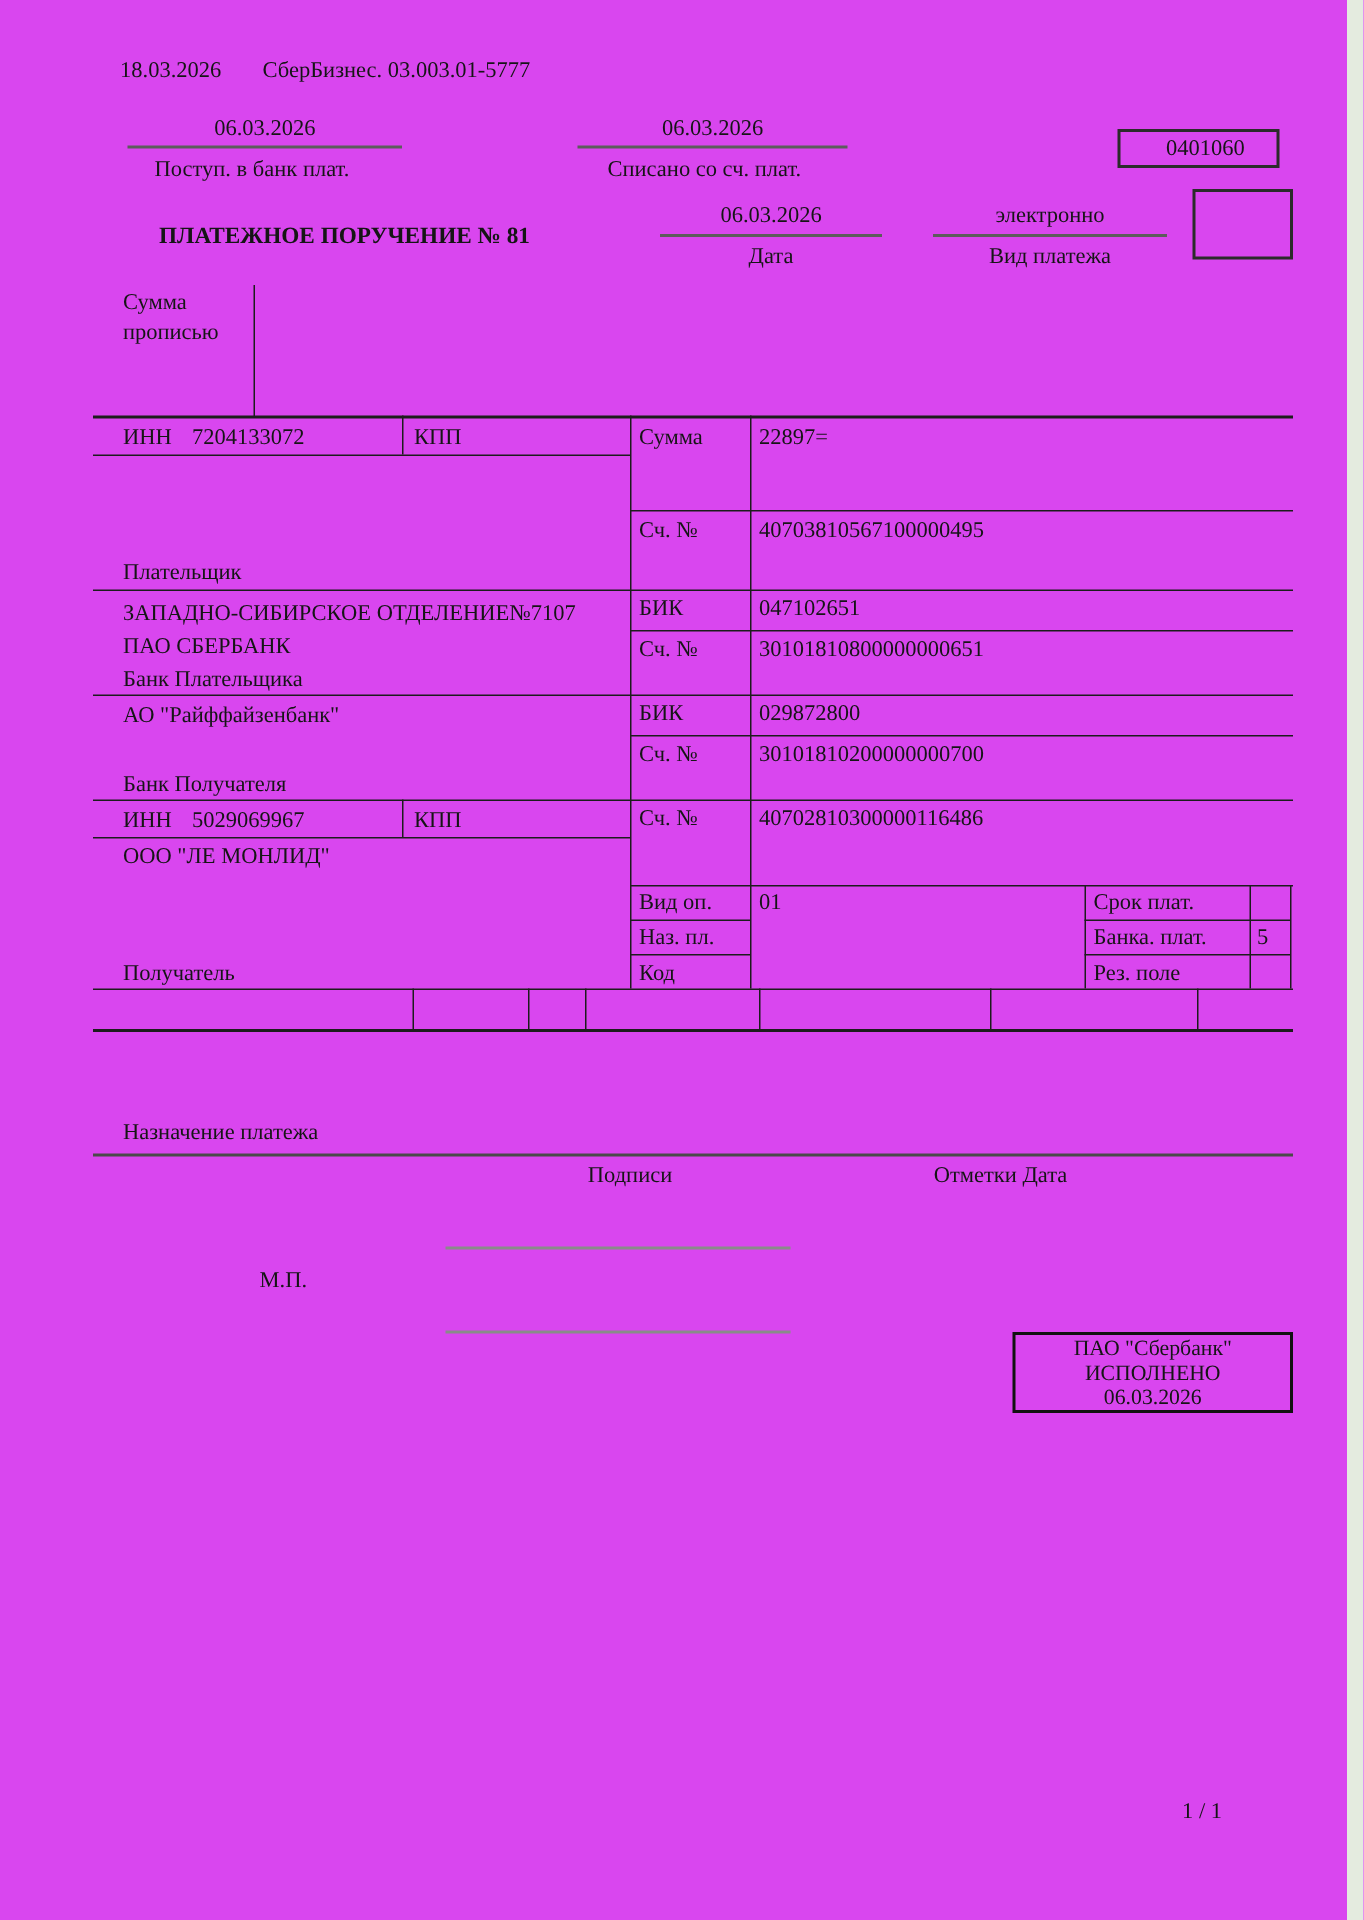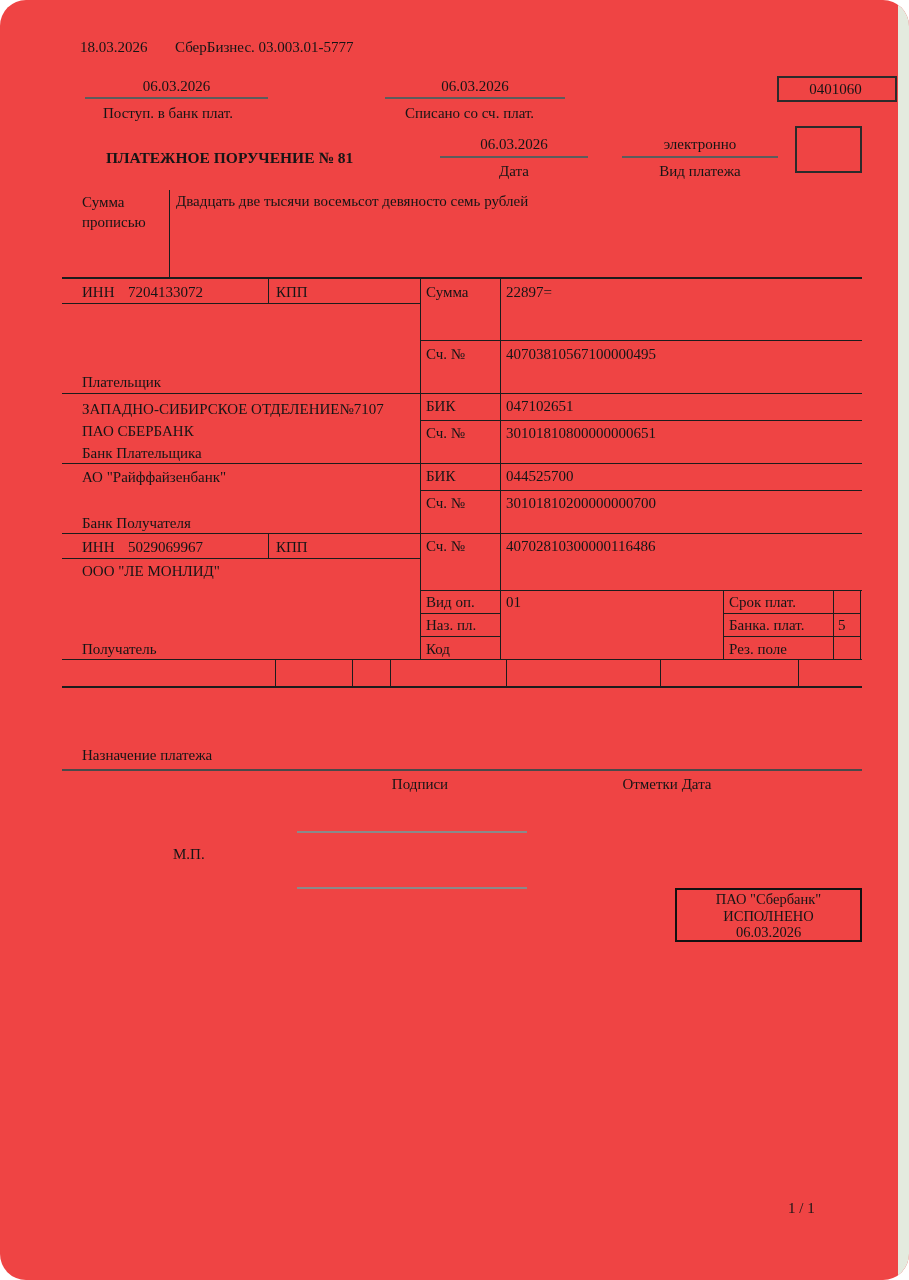--- a/index.html
+++ b/index.html
@@ -1,18 +1,18 @@
 <!DOCTYPE html>
 <html><head>
 <meta charset="utf-8">
 <style>
   html,body{margin:0;padding:0;}
   body{width:909px;height:1280px;background:#ffffff;}
-  .page{position:relative;width:909px;height:1280px;background:#ef4444;overflow:hidden;
-        font-family:"Liberation Serif", serif;color:#151515;border-radius:26px;}
+  .page{position:relative;width:909px;height:1280px;background:#d946ef;overflow:hidden;
+        font-family:"Liberation Serif", serif;color:#151515;}
   .t{position:absolute;font-size:15px;line-height:19px;white-space:nowrap;}
   .pre{white-space:pre-line;line-height:22px;}
   .b{font-weight:bold;margin-left:24px;}
   .center{text-align:center;}
   .hl{position:absolute;height:1px;background:#1c1c1c;}
   .vl{position:absolute;width:1px;background:#1c1c1c;}
   .thick{height:2px;}
   .ul{position:absolute;height:2px;background:#5c5c5c;}
   .sig{position:absolute;height:2px;background:#8a8a8a;}
   .box{position:absolute;border:2px solid #2b2b2b;box-sizing:border-box;}
@@ -30,40 +30,39 @@
   <div class="t" style="left:175px;top:38px;">СберБизнес. 03.003.01-5777</div>
 
   <div class="t center" style="left:85px;top:77px;width:183px;">06.03.2026</div>
   <div class="ul" style="left:85px;top:97px;width:183px;"></div>
   <div class="t" style="left:103px;top:104px;">Поступ. в банк плат.</div>
 
   <div class="t center" style="left:385px;top:77px;width:180px;">06.03.2026</div>
   <div class="ul" style="left:385px;top:97px;width:180px;"></div>
   <div class="t" style="left:405px;top:104px;">Списано со сч. плат.</div>
 
-  <div class="box" style="left:745px;top:76px;width:120px;height:26px;margin-left:32px;">
+  <div class="box" style="left:745px;top:86px;width:108px;height:26px;">
     <div class="t center" style="left:0;top:2px;width:113px;">0401060</div>
   </div>
 
   <div class="t b" style="left:82px;top:148px;font-size:15.5px;">ПЛАТЕЖНОЕ ПОРУЧЕНИЕ № 81</div>
 
   <div class="t center" style="left:440px;top:135px;width:148px;">06.03.2026</div>
   <div class="ul" style="left:440px;top:156px;width:148px;"></div>
   <div class="t center" style="left:440px;top:162px;width:148px;">Дата</div>
 
   <div class="t center" style="left:622px;top:135px;width:156px;">электронно</div>
   <div class="ul" style="left:622px;top:156px;width:156px;"></div>
   <div class="t center" style="left:622px;top:162px;width:156px;">Вид платежа</div>
 
   <div class="box" style="left:795px;top:126px;width:67px;height:47px;"></div>
 
   <div class="vl" style="left:169px;top:190px;height:88px;"></div>
   <div class="t pre" style="left:82px;top:192px;line-height:20px;">Сумма
 прописью</div>
-  <div class="t" style="left:176px;top:192px;">Двадцать две тысячи восемьсот девяносто семь рублей</div>
 
   <div class="hl thick" style="left:62px;top:277px;width:800px;"></div>
   <div class="hl" style="left:62px;top:303px;width:358px;"></div>
   <div class="hl" style="left:420px;top:340px;width:442px;"></div>
   <div class="hl" style="left:62px;top:393px;width:800px;"></div>
   <div class="hl" style="left:420px;top:420px;width:442px;"></div>
   <div class="hl" style="left:62px;top:463px;width:800px;"></div>
   <div class="hl" style="left:420px;top:490px;width:442px;"></div>
   <div class="hl" style="left:62px;top:533px;width:800px;"></div>
   <div class="hl" style="left:62px;top:558px;width:358px;"></div>
@@ -103,21 +102,21 @@
 ПАО СБЕРБАНК</div>
   <div class="t" style="left:82px;top:444px;">Банк Плательщика</div>
   <div class="t" style="left:426px;top:397px;">БИК</div>
   <div class="t" style="left:506px;top:397px;">047102651</div>
   <div class="t" style="left:426px;top:424px;">Сч. №</div>
   <div class="t" style="left:506px;top:424px;">30101810800000000651</div>
 
   <div class="t" style="left:82px;top:468px;">АО "Райффайзенбанк"</div>
   <div class="t" style="left:82px;top:514px;">Банк Получателя</div>
   <div class="t" style="left:426px;top:467px;">БИК</div>
-  <div class="t" style="left:506px;top:467px;">044525700</div>
+  <div class="t" style="left:506px;top:467px;">029872800</div>
   <div class="t" style="left:426px;top:494px;">Сч. №</div>
   <div class="t" style="left:506px;top:494px;">30101810200000000700</div>
 
   <div class="t" style="left:82px;top:538px;">ИНН</div>
   <div class="t" style="left:128px;top:538px;">5029069967</div>
   <div class="t" style="left:276px;top:538px;">КПП</div>
   <div class="t" style="left:82px;top:562px;">ООО "ЛЕ МОНЛИД"</div>
   <div class="t" style="left:82px;top:640px;">Получатель</div>
   <div class="t" style="left:426px;top:537px;">Сч. №</div>
   <div class="t" style="left:506px;top:537px;">40702810300000116486</div>

